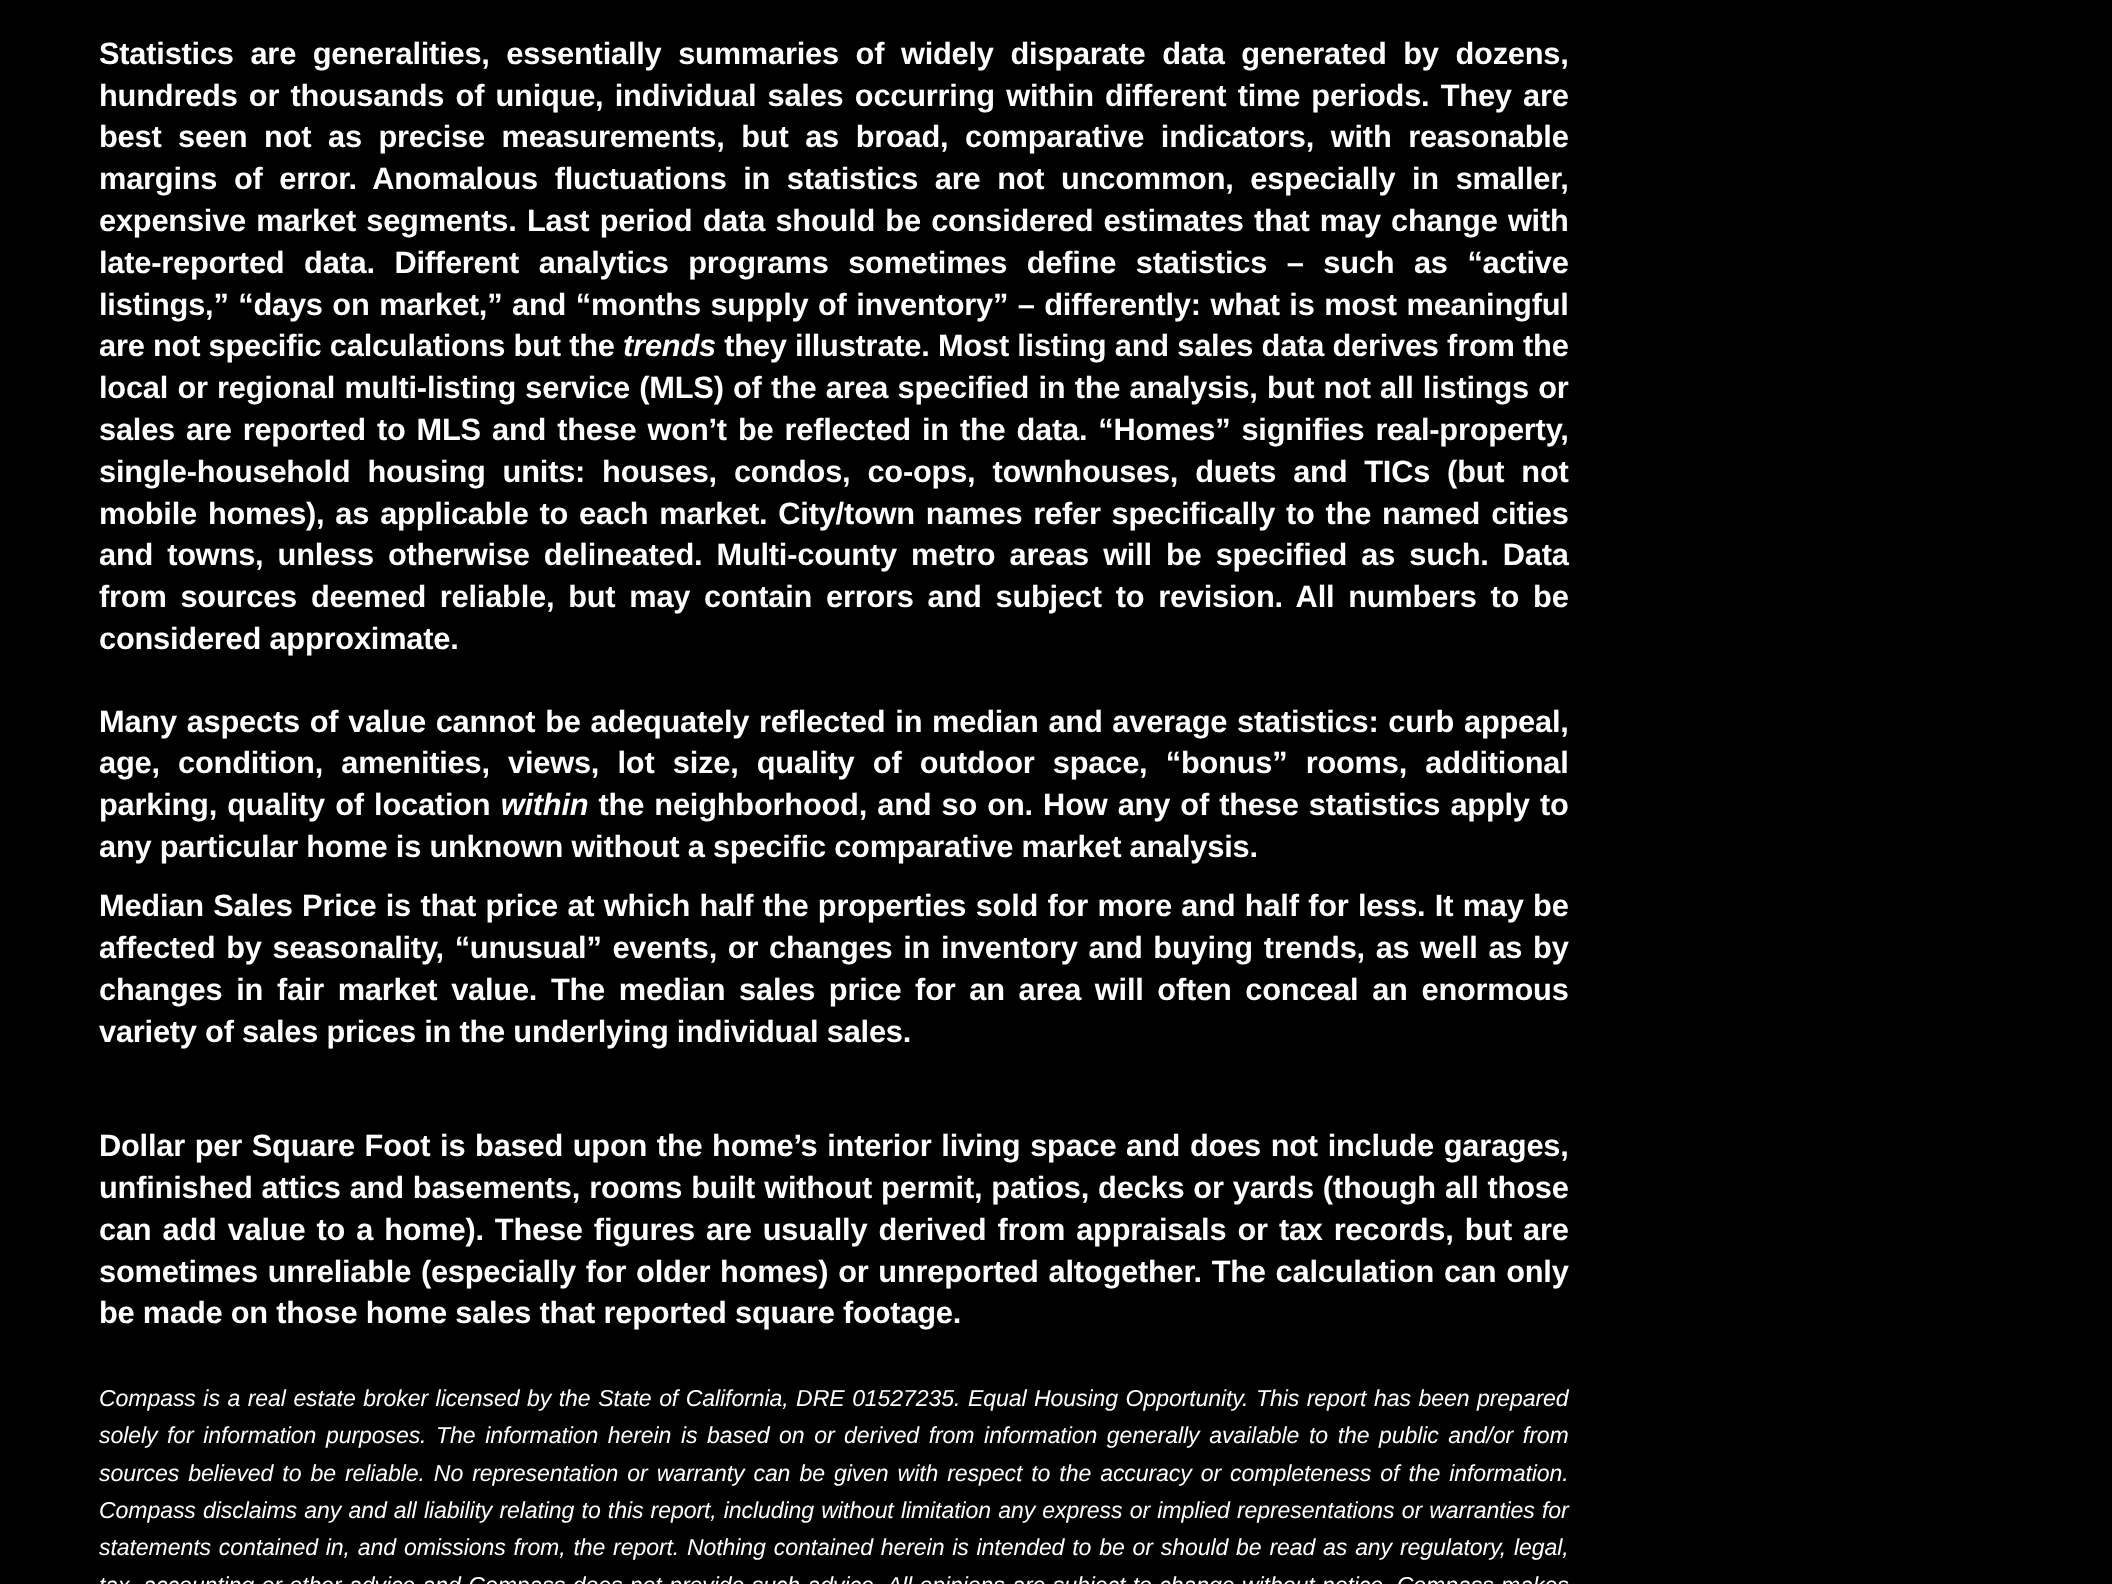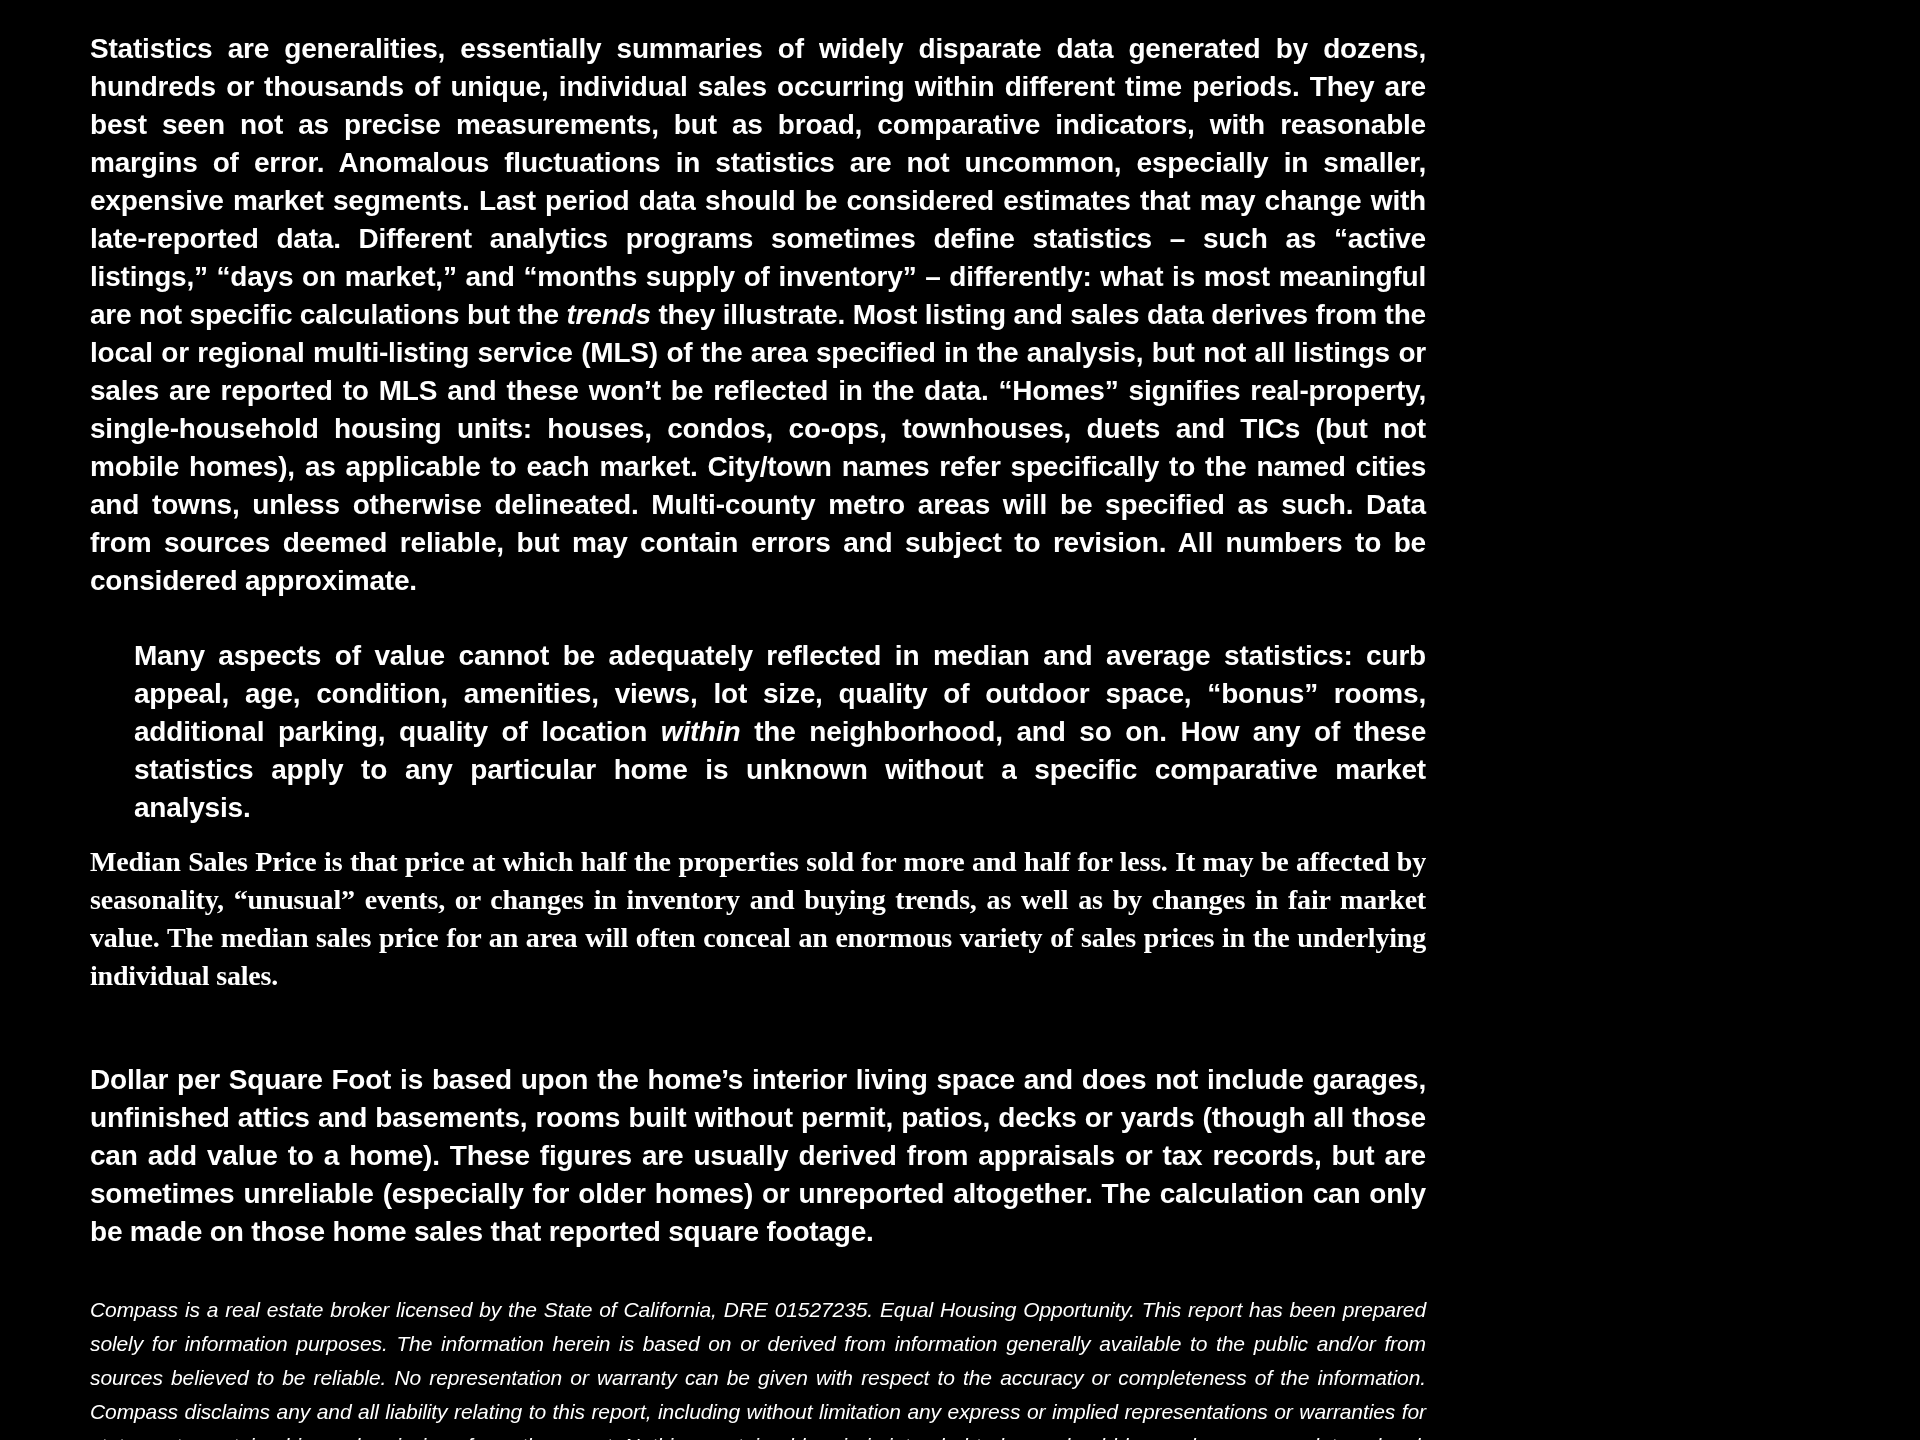--- a/index.html
+++ b/index.html
@@ -21,22 +21,22 @@
   }
   p { margin: 0; }
   .para-bold {
     font-weight: bold;
     font-size: 28px;
     line-height: 38px;
     text-align: justify;
     letter-spacing: -0.2px;
   }
   .para-bold em { font-style: italic; }
-  .para-value   { margin-top: 37px; margin-left: 44px; }
-  .para-median  { margin-top: 16px; font-family: Liberation Serif, serif; }
+  .para-value   { margin-top: 37px; }
+  .para-median  { margin-top: 16px; }
   .para-dpsf    { margin-top: 66px; }
   .photo-line {
     margin-top: 35px;
     font-weight: normal;
     font-size: 28px;
     line-height: 38px;
     letter-spacing: -0.2px;
   }
   .photo-url { margin-left: 14px; color: #FFFFFF; text-decoration: none; }
   .para-legal {

